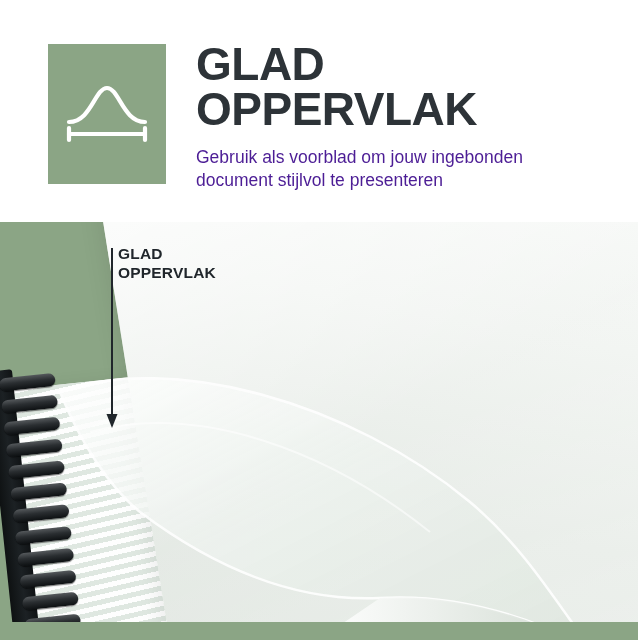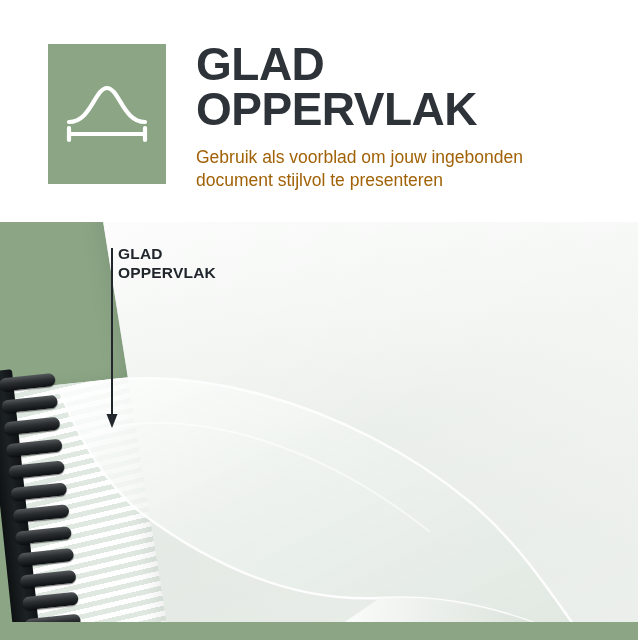--- a/index.html
+++ b/index.html
@@ -56,21 +56,21 @@
     color: #2d3338;
     letter-spacing: -0.5px;
     margin: 0;
     text-transform: uppercase;
   }
   .title .line2 { display: block; }
   .subtitle {
     margin: 14px 0 0 0;
     font-size: 17.5px;
     line-height: 1.3;
-    color: #a16207;
+    color: #4c1d95;
     max-width: 340px;
   }
 
   
   .photo {
     position: absolute;
     left: 0; top: 222px;
     width: 640px;
     height: 418px;
     background: #8ba585;

